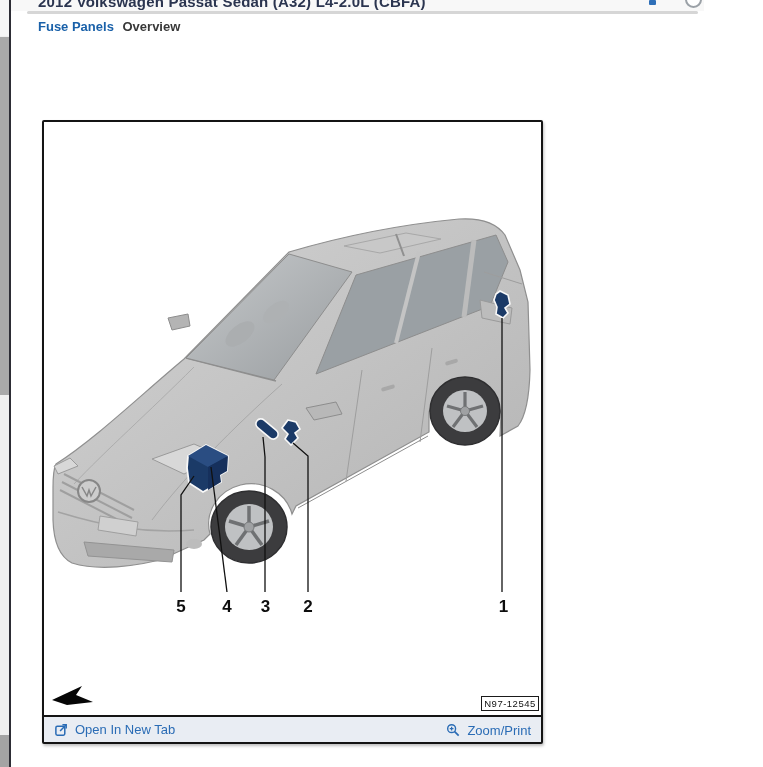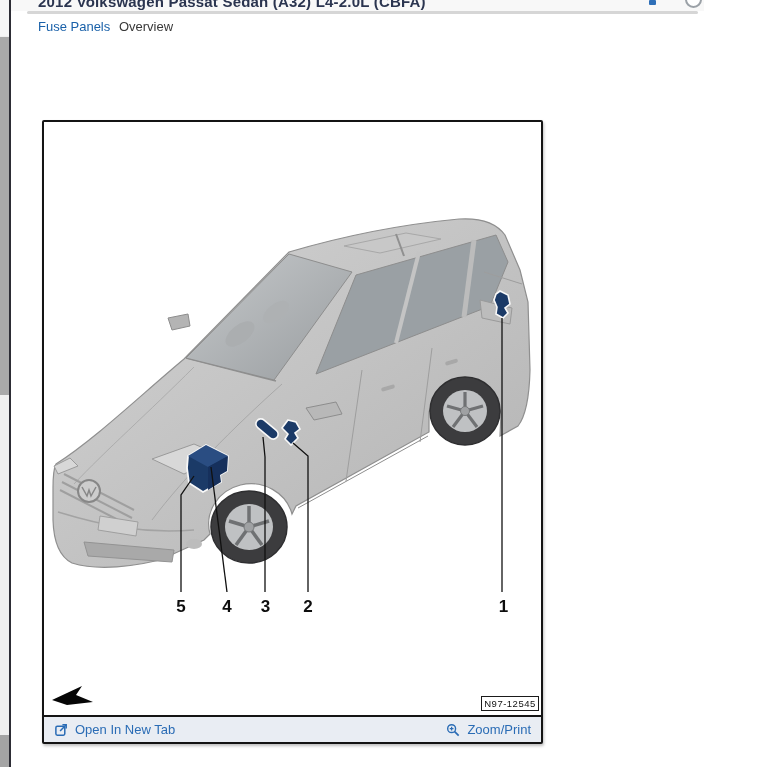--- a/index.html
+++ b/index.html
@@ -17,21 +17,21 @@
   .content{position:absolute;left:11px;top:0;right:0;bottom:0;background:#fff;}
 
   .header-bar{position:absolute;left:0;top:0;right:0;height:11px;overflow:hidden;background:#f8f8f8;}
   .page-title{position:absolute;left:27px;top:-7px;font-weight:700;font-size:15px;
               color:#2b3550;white-space:nowrap;letter-spacing:.2px;}
   .icon-frag-blue{position:absolute;left:638px;top:0;width:7px;height:5px;background:#2f6fb8;border-radius:1px;}
   .icon-frag-circle{position:absolute;right:2px;top:-9px;width:13px;height:13px;border:2px solid #9ba1a7;border-radius:50%;background:#fff;}
 
   .header-divider{position:absolute;left:16px;right:6px;top:11px;height:3px;background:#d6d6d6;border-radius:3px;}
 
-  .breadcrumb{position:absolute;left:27px;top:19px;font-size:13px;font-weight:400;}
+  .breadcrumb{position:absolute;left:27px;top:19px;font-size:13px;font-weight:700;}
   .crumb-link{color:#1a61a9;text-decoration:none;cursor:pointer;}
   .crumb-current{color:#383838;margin-left:5px;}
 
   
   .figure-card{position:absolute;left:31px;top:120px;width:501px;box-sizing:border-box;
                border:2px solid #141414;border-radius:2px;background:#fff;
                box-shadow:1px 2px 3px rgba(0,0,0,.25);}
   .figure-area{position:relative;width:497px;height:593px;background:#fff;overflow:hidden;}
   .figure-footer{height:25px;background:#e9edf3;border-top:2px solid #141414;
                  display:flex;justify-content:space-between;align-items:center;
@@ -202,21 +202,21 @@
 
       <div class="figure-footer">
         <a class="footer-btn">
           <svg width="15" height="15" viewBox="0 0 16 16">
             <rect x="2" y="4.5" width="9.5" height="9.5" rx="1.5" fill="none" stroke="#2a6cb5" stroke-width="1.6"></rect>
             <path d="M 6.5,9.5 L 13,3" stroke="#2a6cb5" stroke-width="1.6" fill="none"></path>
             <path d="M 9,3 L 13,3 L 13,7" stroke="#2a6cb5" stroke-width="1.6" fill="none"></path>
           </svg>
           <span>Open In New Tab</span>
         </a>
-        <a class="footer-btn" style="align-items:center;">
+        <a class="footer-btn" style="align-items:flex-end;">
           <svg width="15" height="15" viewBox="0 0 16 16" style="margin-top:1px;">
             <circle cx="6" cy="6" r="4.2" fill="none" stroke="#2a6cb5" stroke-width="1.5"></circle>
             <path d="M 4,6 H 8 M 6,4 V 8" stroke="#2a6cb5" stroke-width="1.3" fill="none"></path>
             <path d="M 9.2,9.2 L 13.5,13.5" stroke="#2a6cb5" stroke-width="1.8" fill="none"></path>
           </svg>
           <span>Zoom/Print</span>
         </a>
       </div>
     </div>
 

